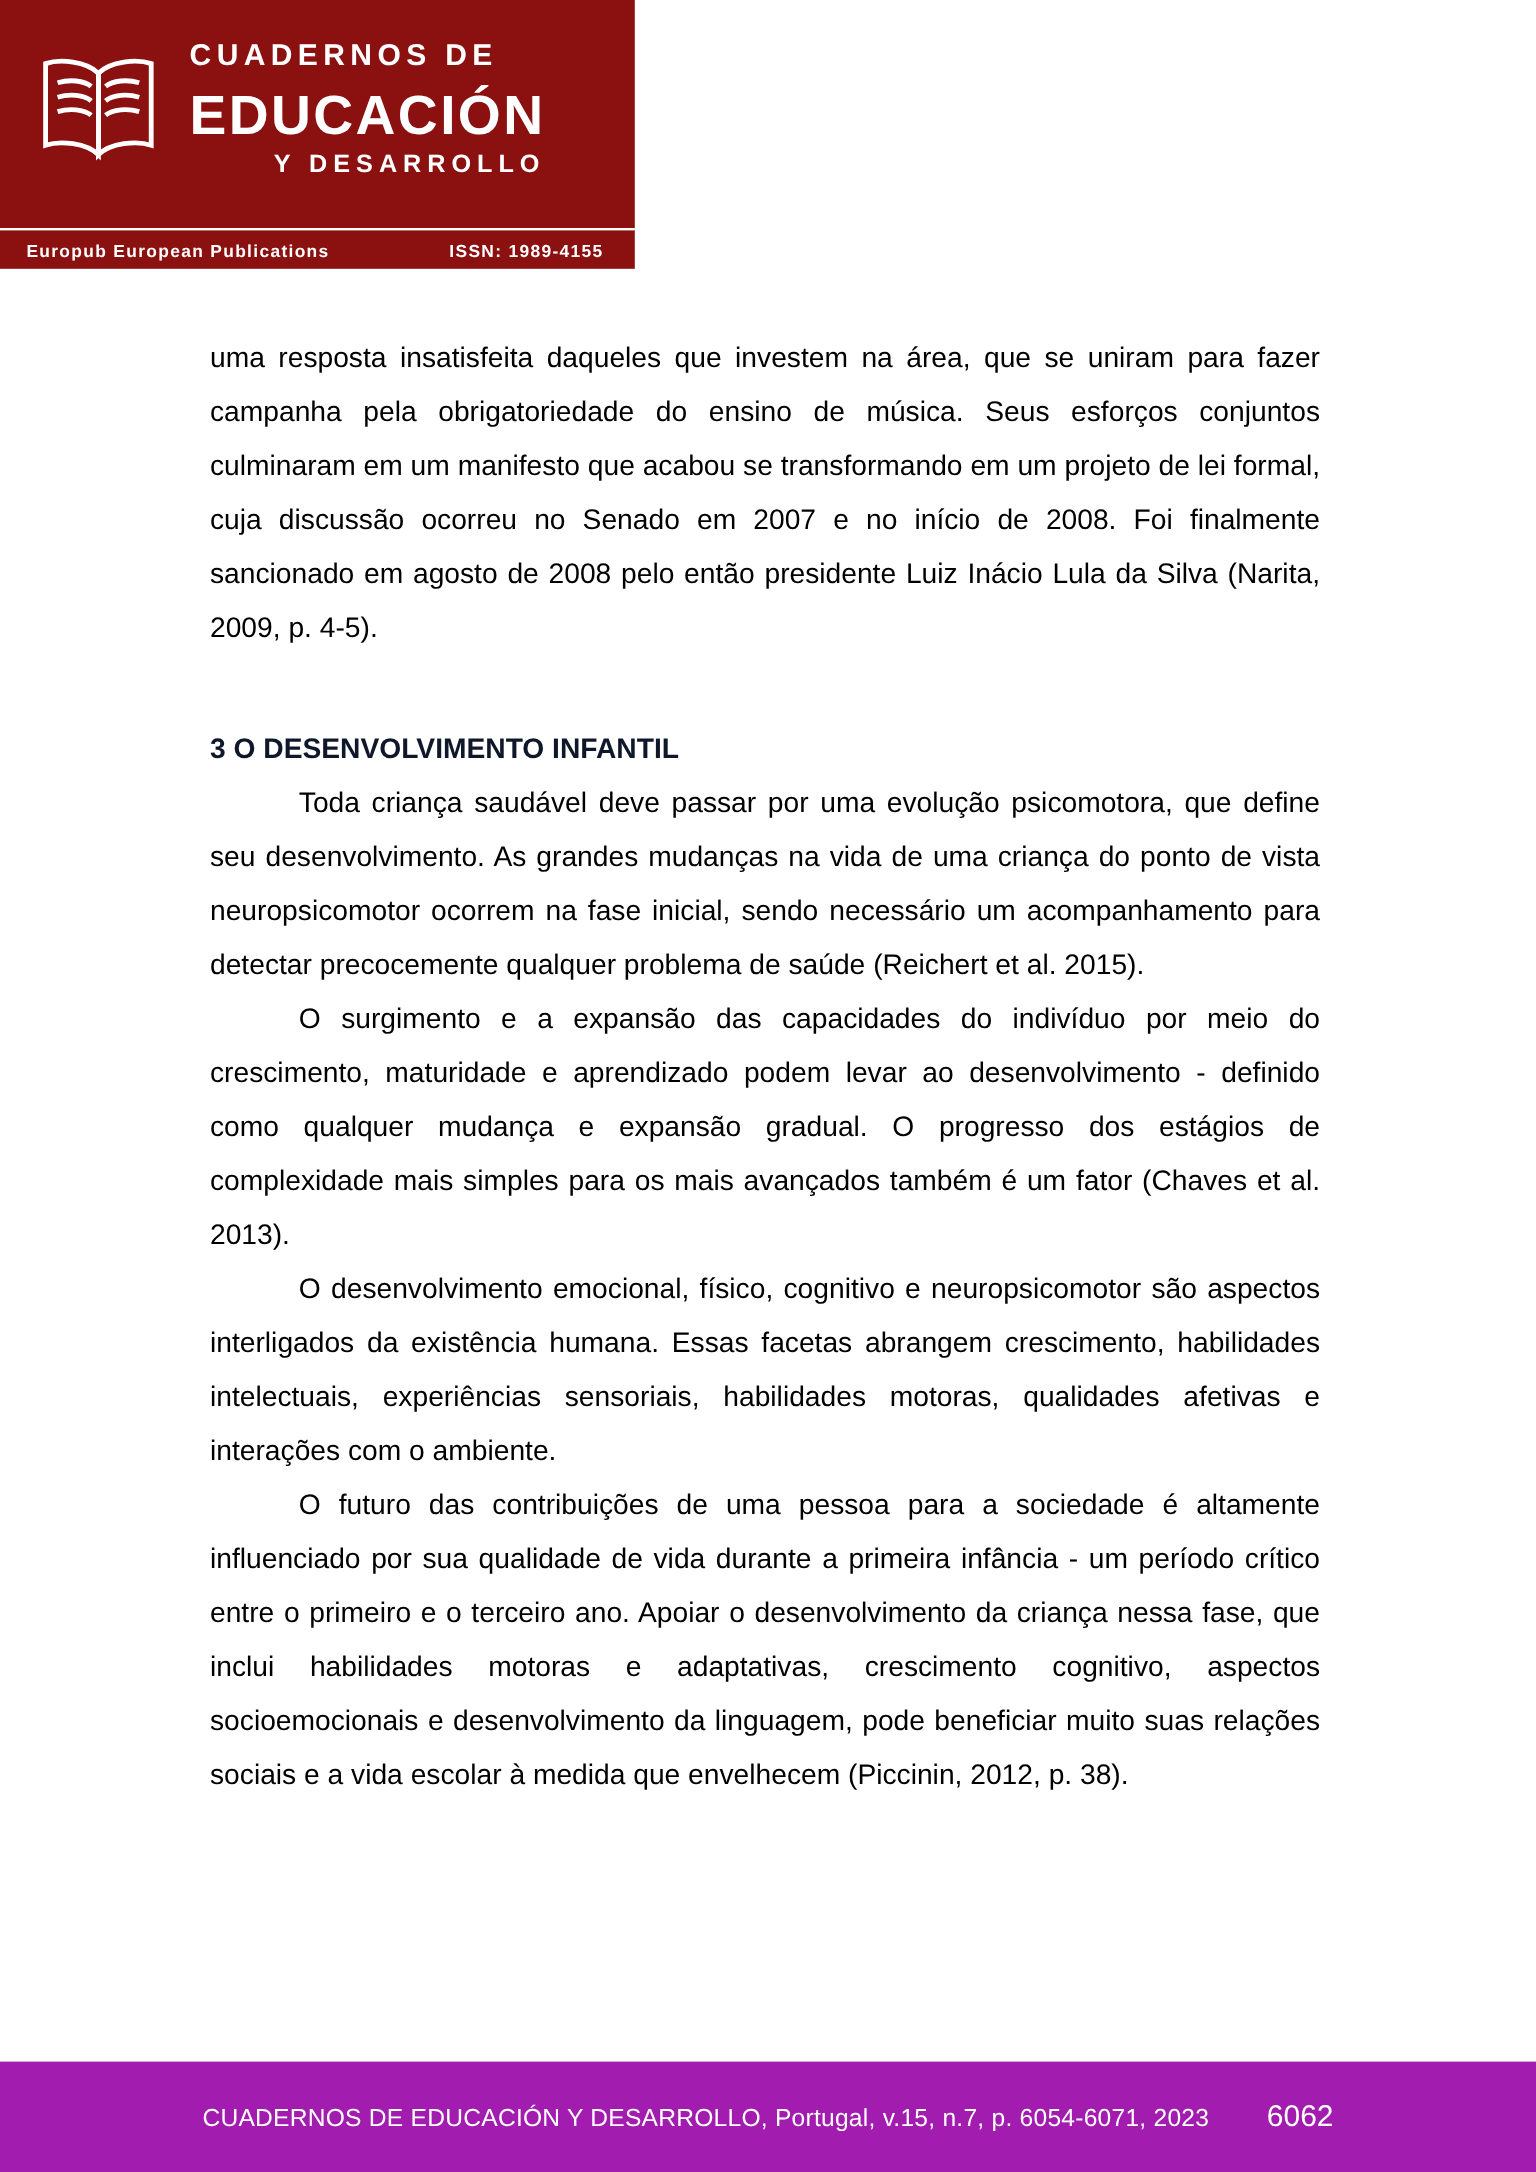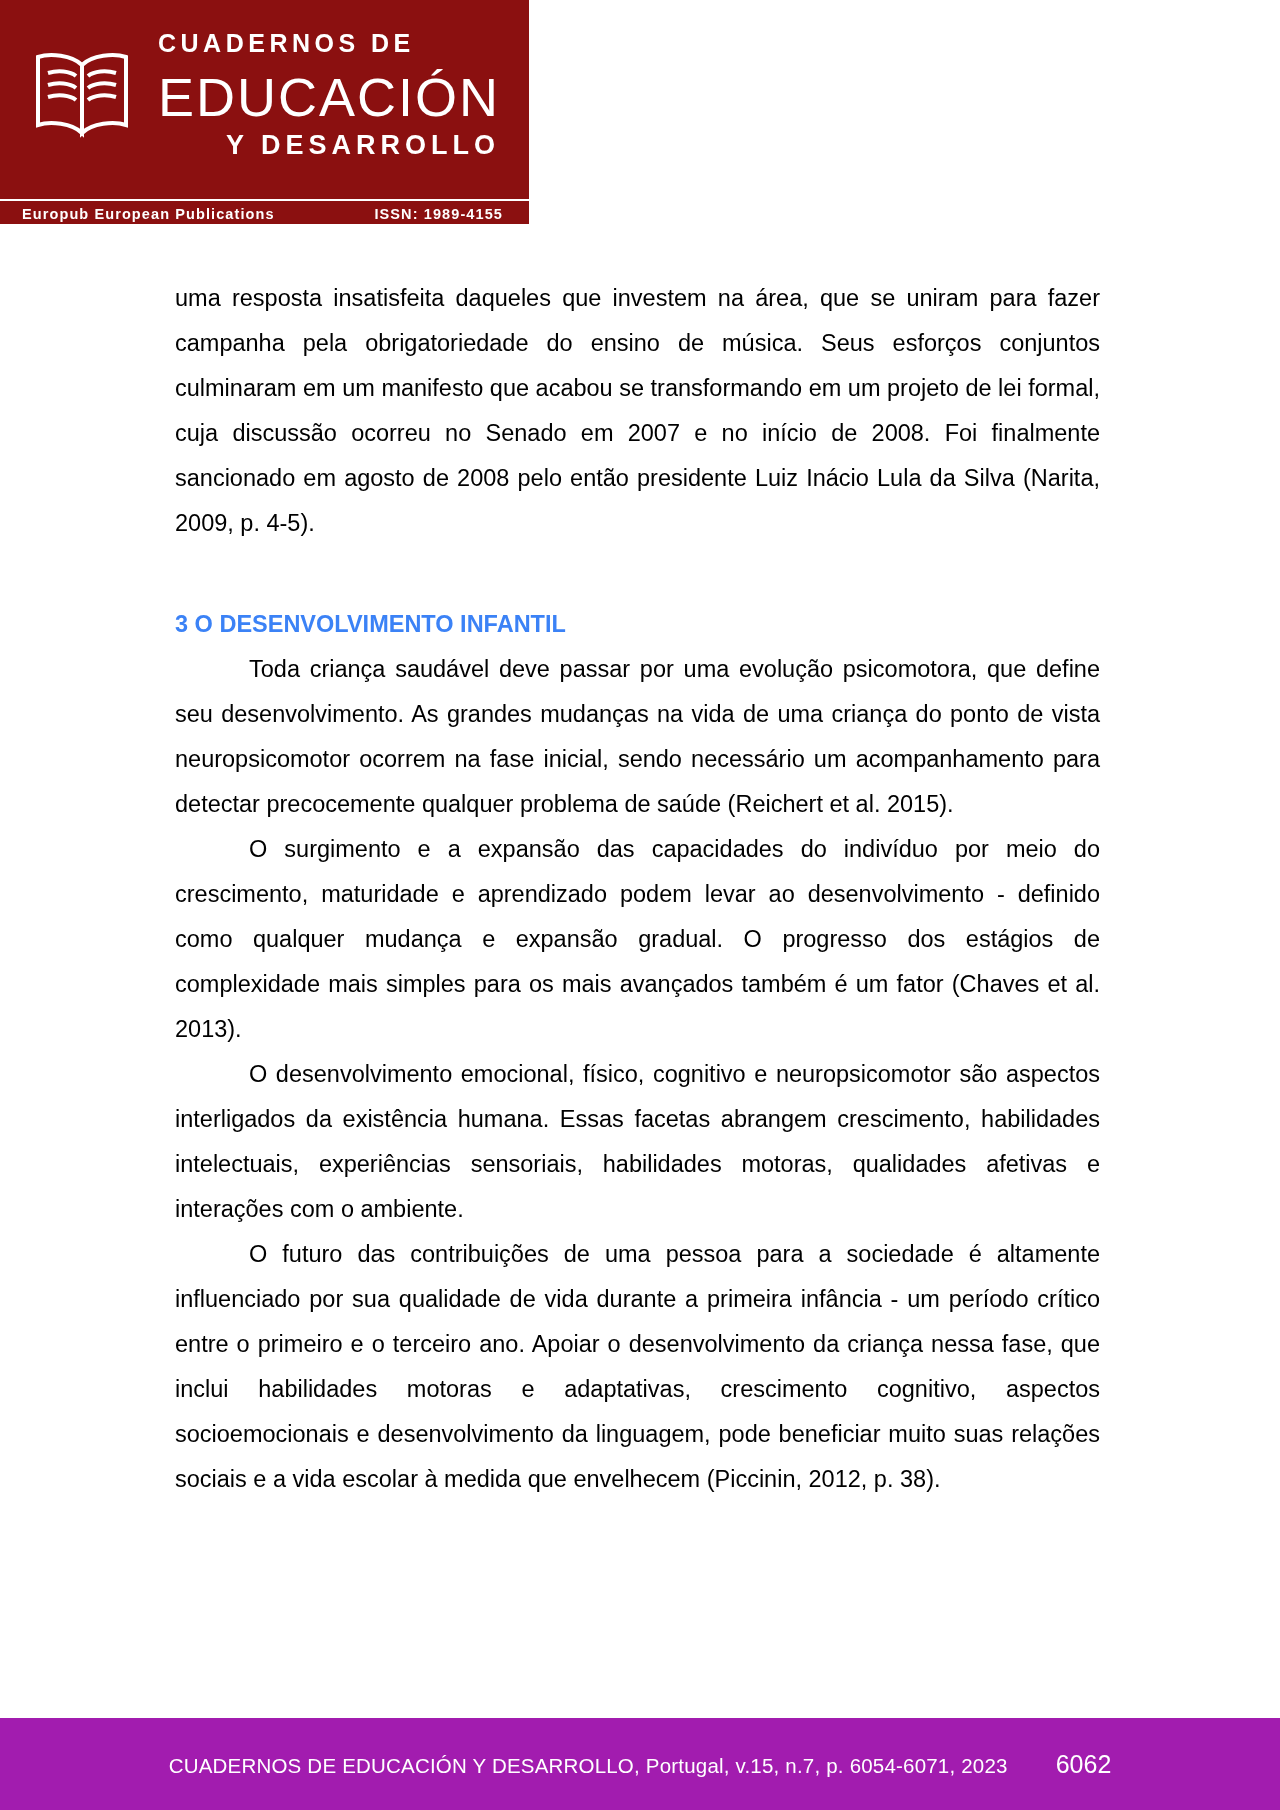--- a/index.html
+++ b/index.html
@@ -51,29 +51,29 @@
   }
   .masthead-cuadernos {
     color: #ffffff;
     font-size: 25px;
     letter-spacing: 4.5px;
     font-weight: bold;
     line-height: 1.1;
   }
   .masthead-educacion {
     color: #ffffff;
-    font-size: 54px;
-    font-weight: normal;
+    font-size: 46px;
+    font-weight: bold;
     letter-spacing: 2px;
     line-height: 1.0;
     margin-top: 12px;
   }
   .masthead-desarrollo {
     color: #ffffff;
-    font-size: 27px;
+    font-size: 21px;
     letter-spacing: 5px;
     font-weight: bold;
     text-align: right;
     margin-top: 6px;
   }
   .masthead-footer {
     height: 34px;
     border-top: 2px solid #ffffff;
     display: flex;
     align-items: center;
@@ -105,21 +105,21 @@
     color: #000000;
     hyphens: none;
   }
   p.indent { text-indent: 74px; }
 
   h2.section-head {
     margin: 56px 0 0 0;
     font-size: 23.5px;
     line-height: 45px;
     font-weight: bold;
-    color: #3b82f6;
+    color: #0f172a;
     text-align: left;
   }
 
   
   .page-footer {
     position: absolute;
     left: 0;
     bottom: 0;
     width: 1280px;
     height: 92px;

